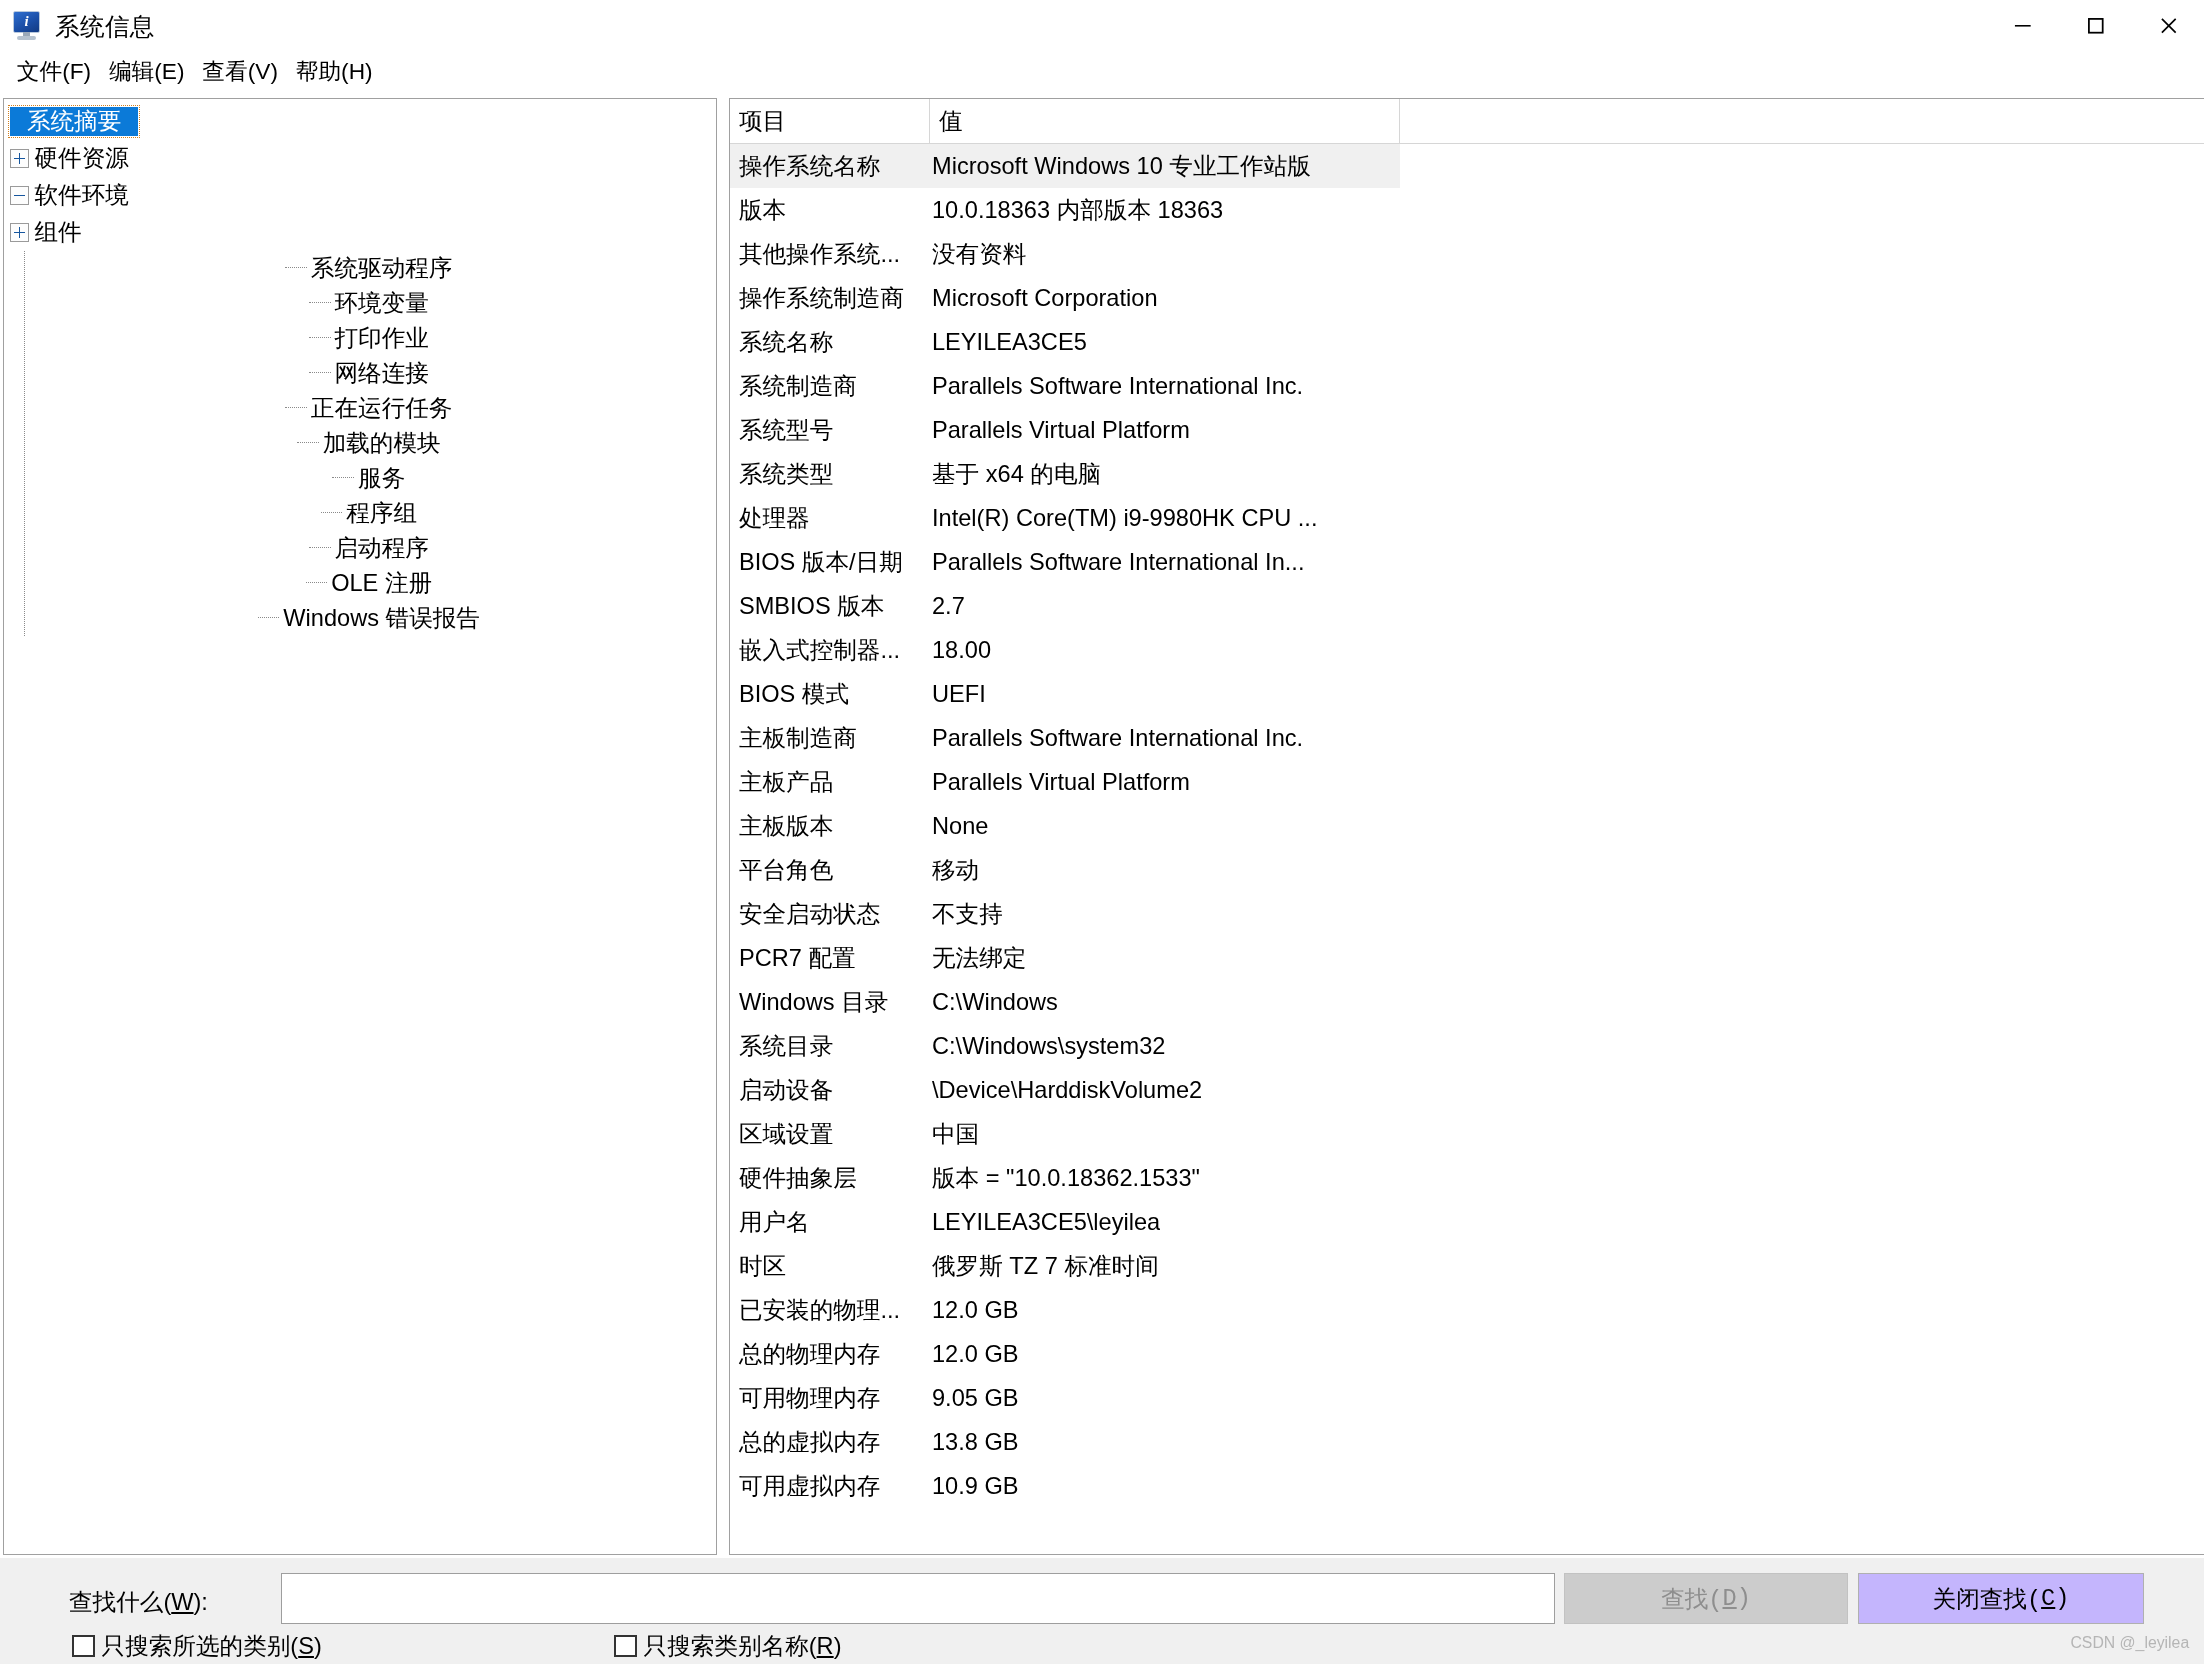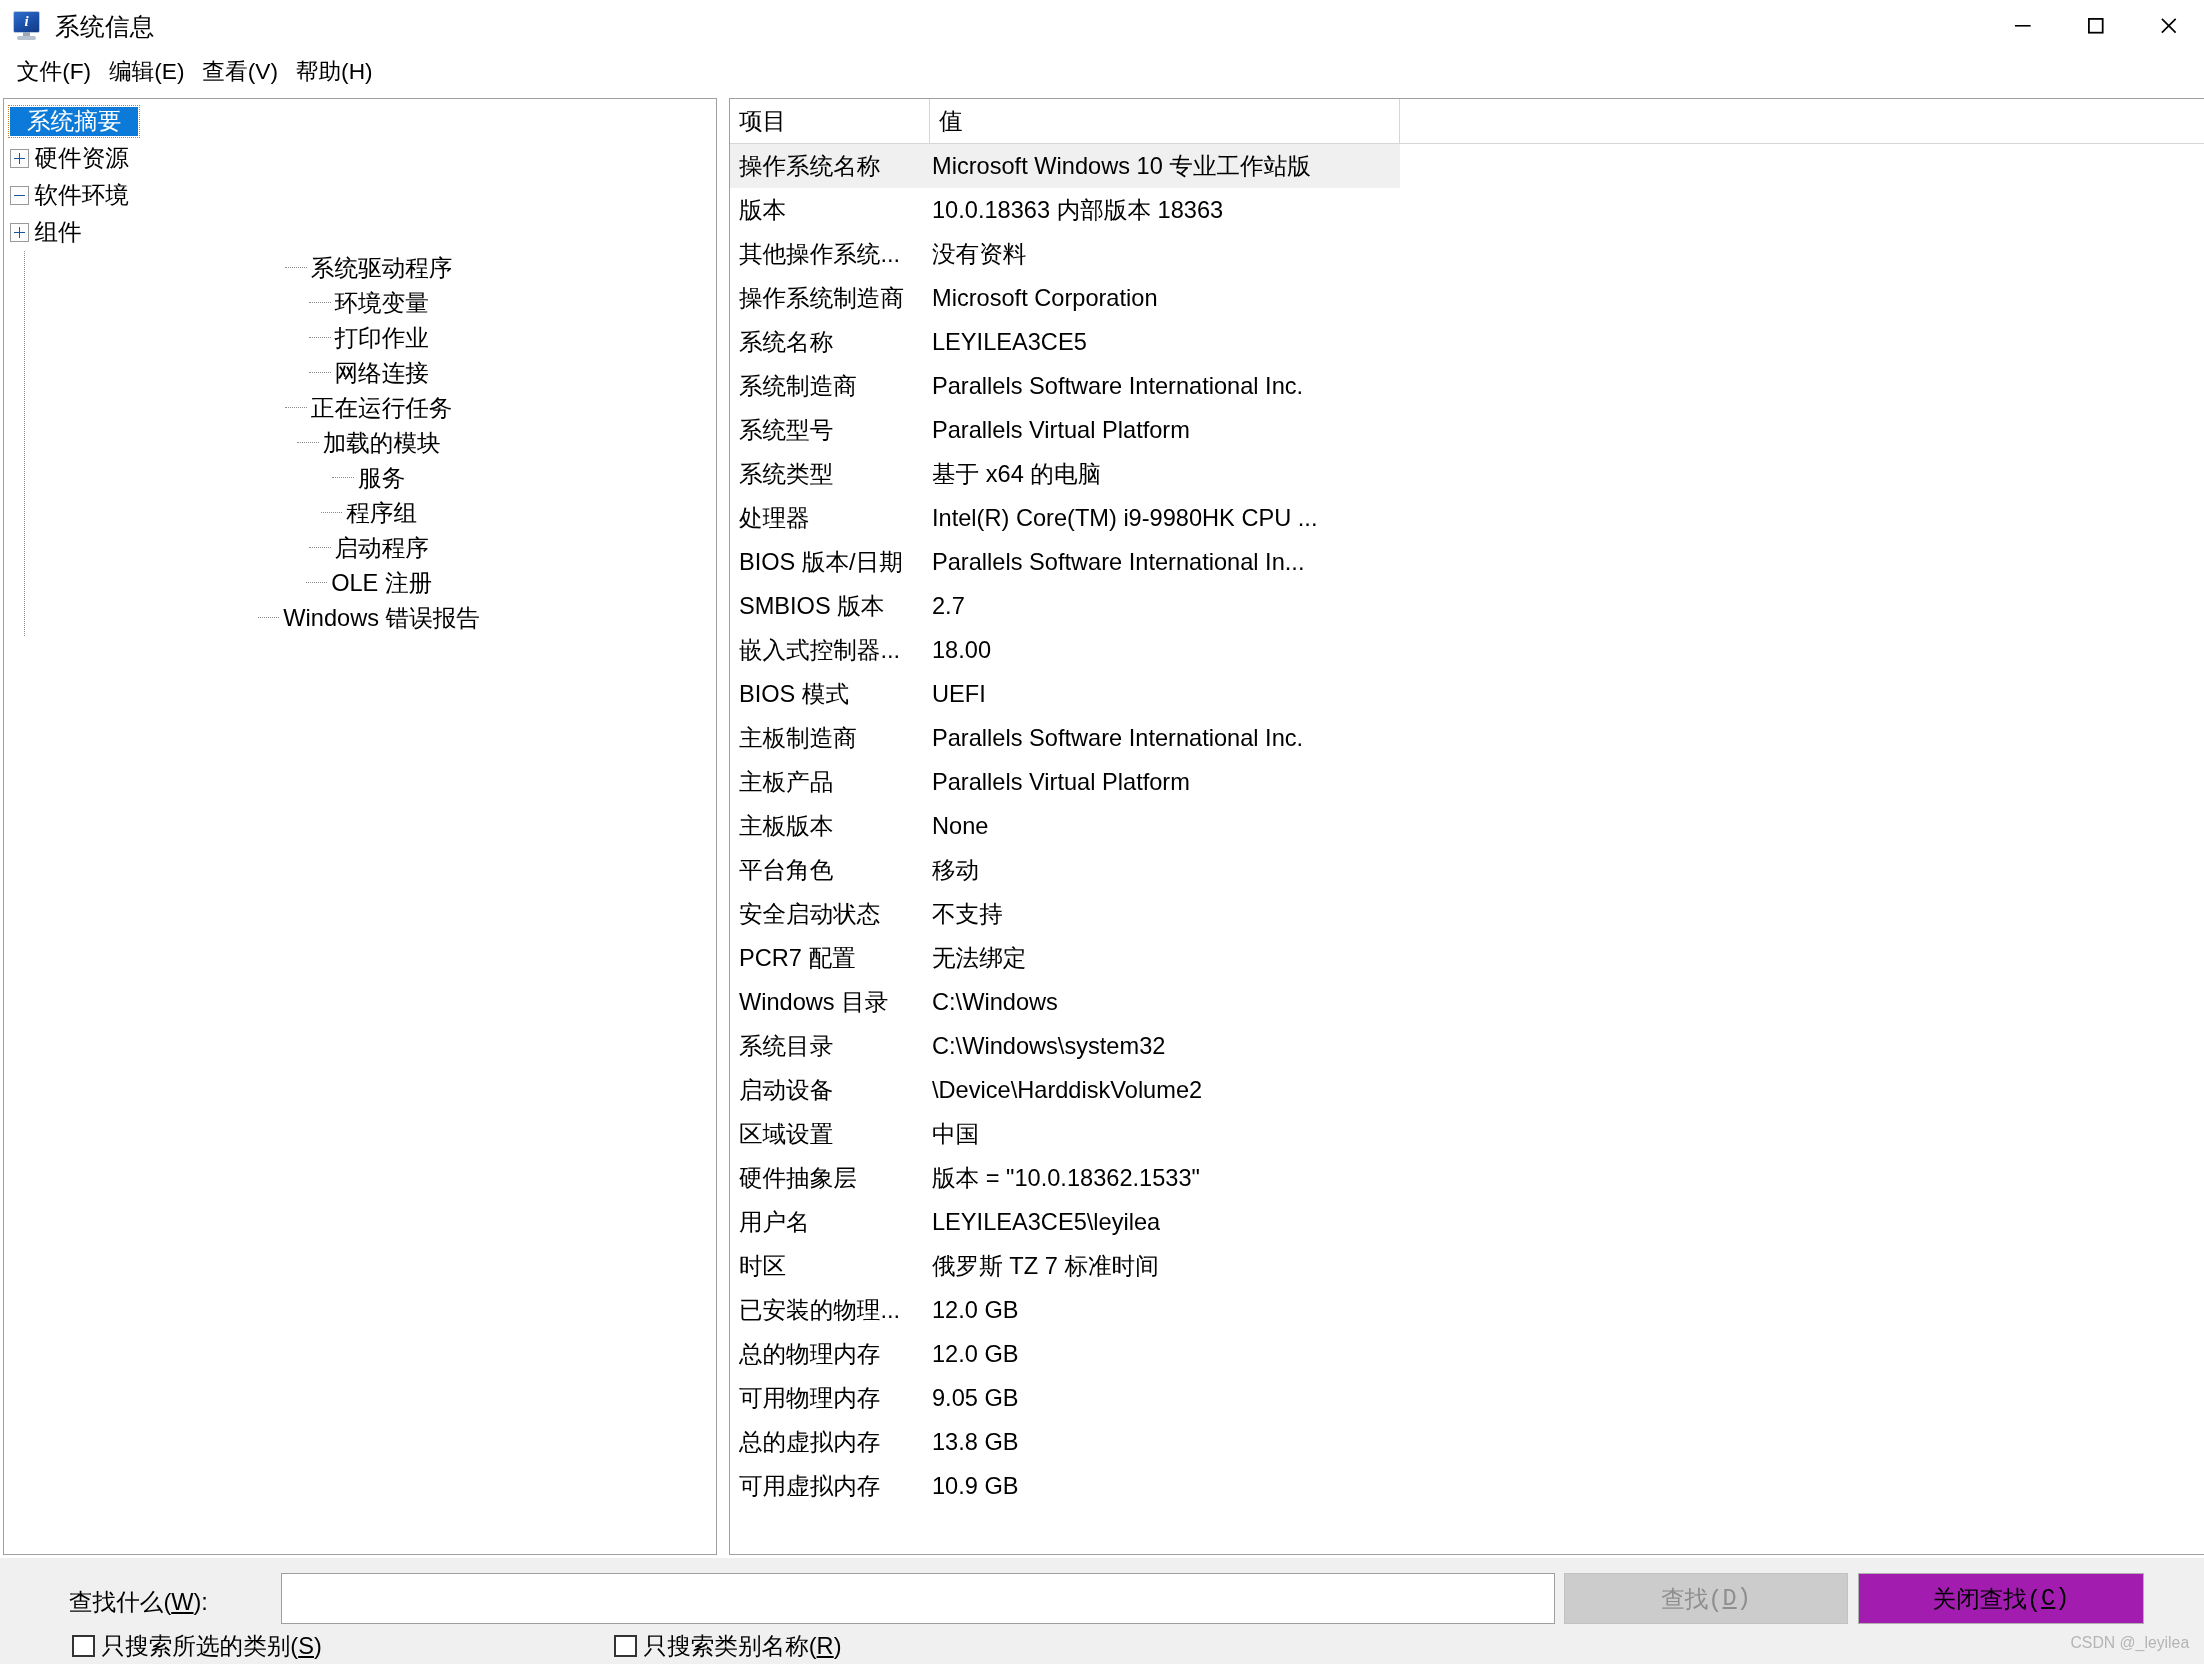--- a/index.html
+++ b/index.html
@@ -296,21 +296,21 @@
   .btn.find {
     left: 1564px;
     width: 284px;
     background: #cccccc;
     color: #8e8e8e;
     border-color: #c2c2c2;
   }
   .btn.close {
     left: 1858px;
     width: 286px;
-    background: #a21caf;
+    background: #c4b5fd;
     color: #000000;
   }
   .chk-row { position: absolute; top: 1630px; }
   .chk-item {
     position: absolute;
     display: flex;
     align-items: center;
     white-space: nowrap;
   }
   .chk-item.a { left: 72px; }

